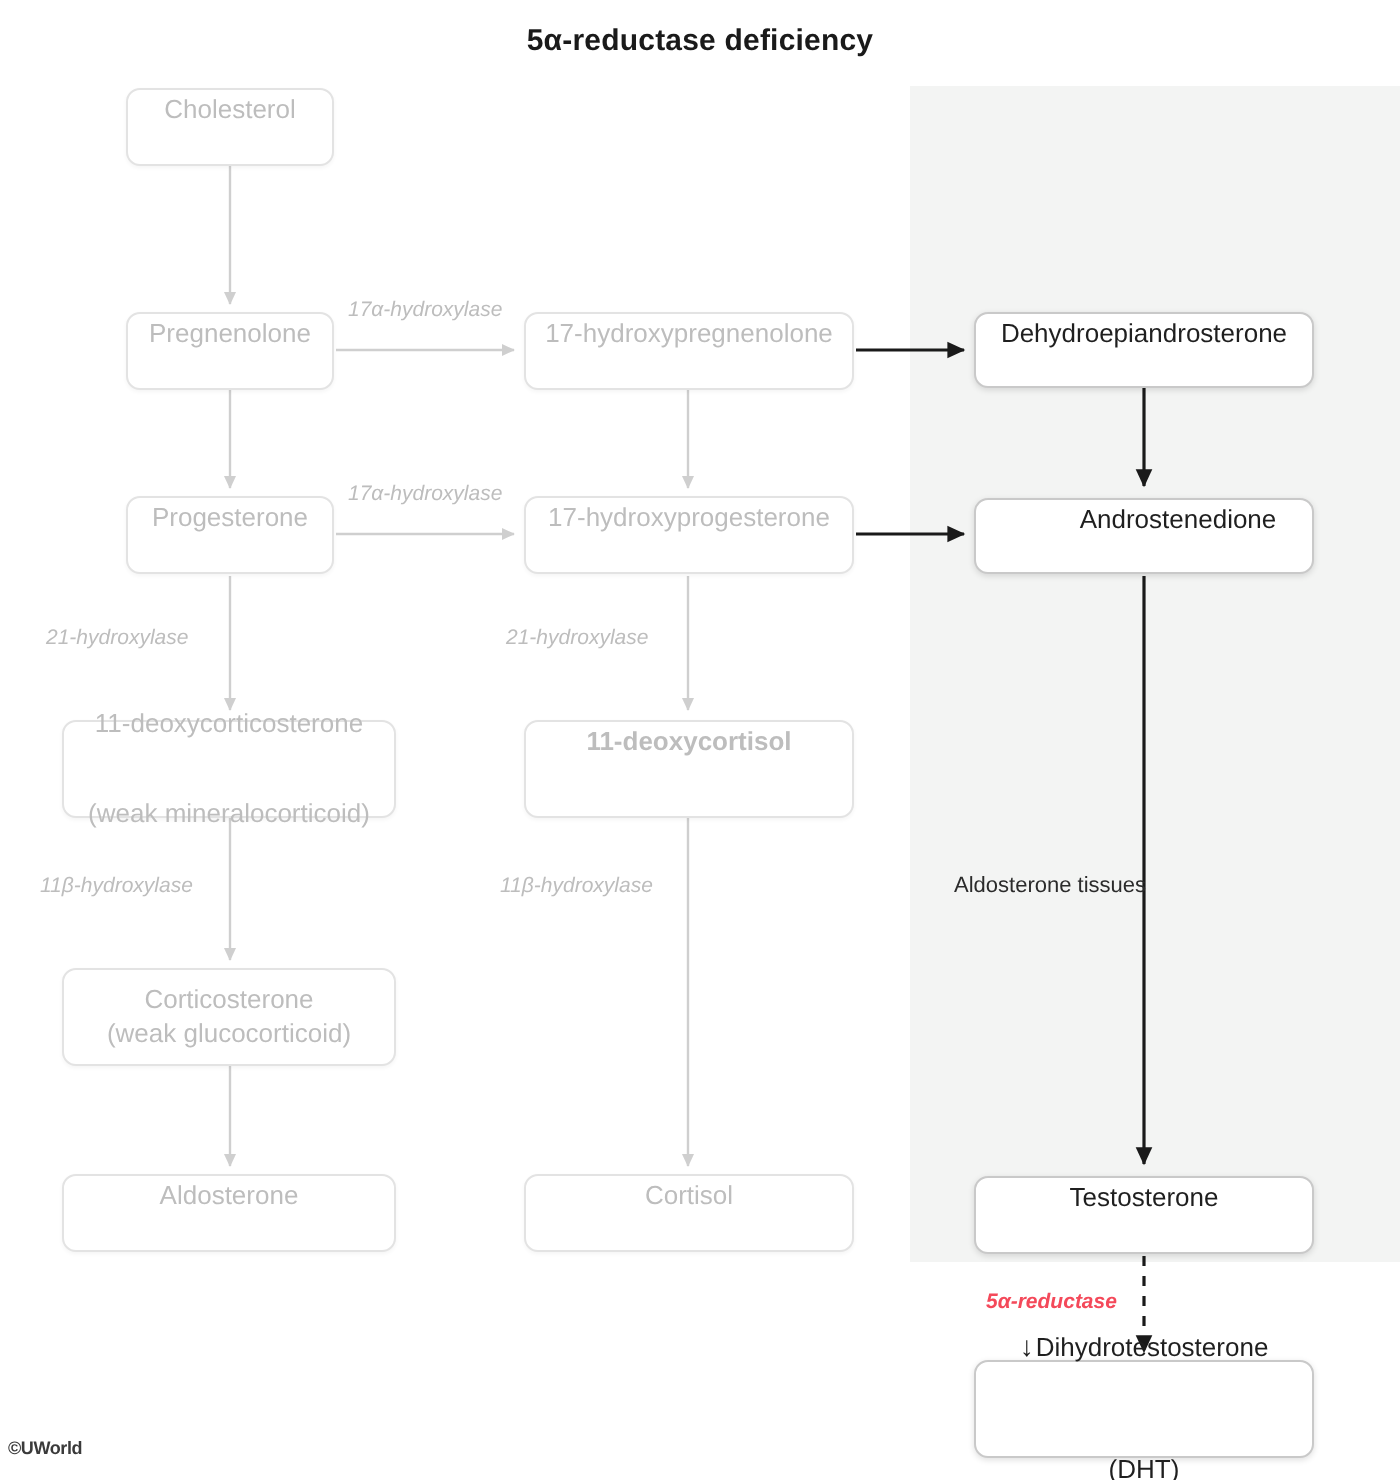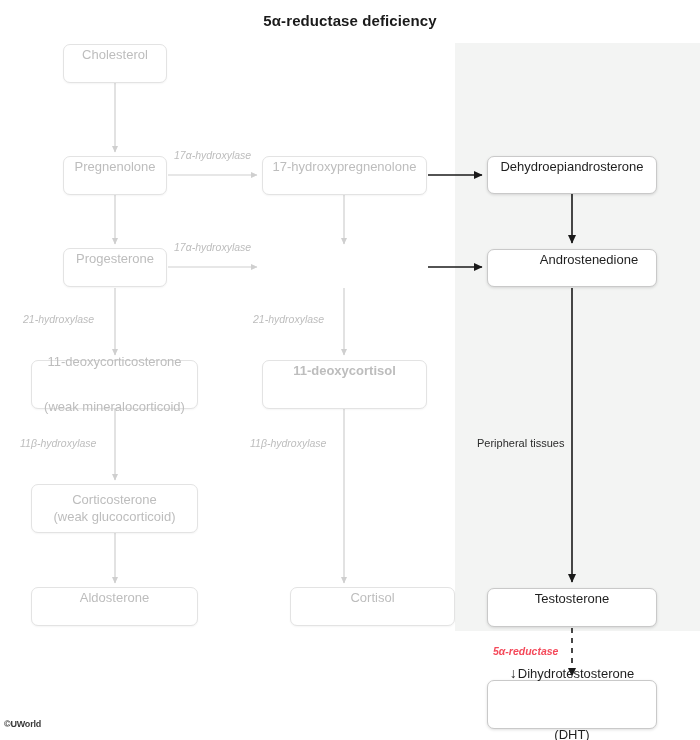--- a/index.html
+++ b/index.html
@@ -173,26 +173,29 @@
   </div>
 
   <div class="node faded" style="left:31px; top:587px; width:167px; height:39px;">
     <span>Aldosterone</span>
   </div>
 
   <div class="node faded" style="left:262px; top:156px; width:165px; height:39px;">
     <span>17-hydroxypregnenolone</span>
   </div>
 
+  <div class="node faded" style="left:262px; top:248px; width:165px; height:39px;">
+    <span>17-hydroxyprogesterone</span>
+  </div>
 
   <div class="node faded" style="left:262px; top:360px; width:165px; height:49px;font-weight:bold;">
     <span>11-deoxycortisol</span>
   </div>
 
-  <div class="node faded" style="left:262px; top:587px; width:165px; height:39px;margin-left:28px;">
+  <div class="node faded" style="left:262px; top:587px; width:165px; height:39px;">
     <span>Cortisol</span>
   </div>
 
   <div class="node active" style="left:487px; top:156px; width:170px; height:38px;">
     <span>Dehydroepiandrosterone</span>
   </div>
 
   <div class="node active" style="left:487px; top:249px; width:170px; height:38px;padding-left:40px;">
     <span>Androstenedione</span>
   </div>
@@ -215,17 +218,17 @@
   <div class="enz" style="left:23px; top:313px;">21-hydroxylase</div>
 
   <div class="enz" style="left:253px; top:313px;">21-hydroxylase</div>
 
   <div class="enz" style="left:20px; top:437px;">11β-hydroxylase</div>
 
   <div class="enz" style="left:250px; top:437px;">11β-hydroxylase</div>
 
   <div class="enz accent" style="left:493px; top:645px;">5α-reductase</div>
 
-  <div class="region-label" style="left:477px; top:437px;">Peripheral tissues</div>
+  <div class="region-label" style="left:477px; top:437px;">Aldosterone tissues</div>
 
   <div class="watermark">©UWorld</div>
 
 </div>
 
 </body></html>

